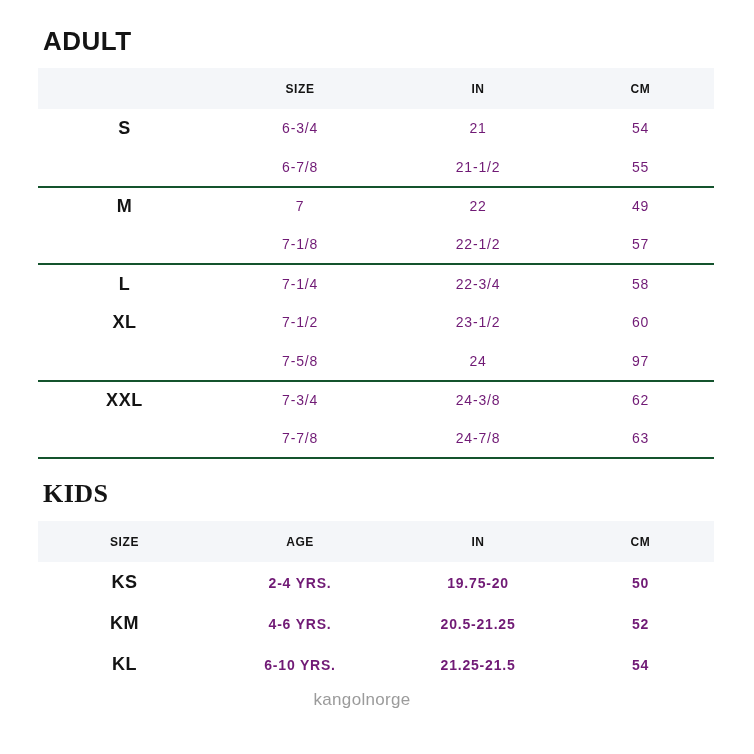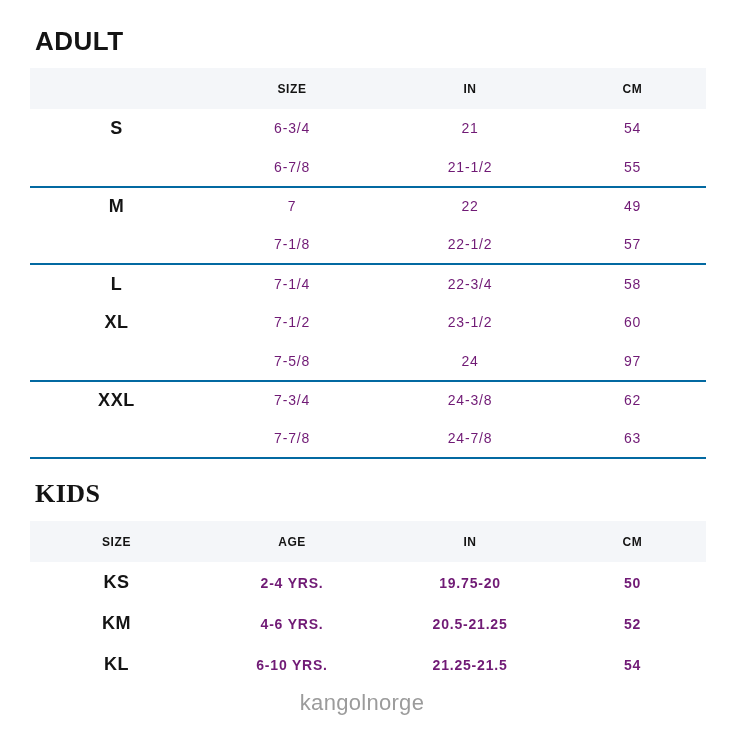--- a/index.html
+++ b/index.html
@@ -4,21 +4,21 @@
 <style>
   * { box-sizing: border-box; }
   html, body {
     margin: 0; padding: 0;
     width: 754px; height: 754px;
     background: #ffffff;
     font-family: "Liberation Sans", sans-serif;
     overflow: hidden;
   }
   .content {
-    padding: 28px 40px 0 30px;
+    padding: 28px 40px 0 38px;
   }
   .section-title {
     font-size: 26px;
     font-weight: 700;
     color: #141414;
     letter-spacing: 0.5px;
     margin: 0 0 13px 5px;
     line-height: 27px;
   }
   .kids-section { margin-top: 21px; }
@@ -55,27 +55,27 @@
   }
   .kids-table tbody td { height: 41px; font-weight: bold; }
   tbody td:first-child {
     font-family: "Liberation Sans", sans-serif;
     font-weight: 700;
     font-size: 18px;
     color: #141414;
     letter-spacing: 0.6px;
   }
   tr.group-end td {
-    border-bottom: 2px solid #0369a1;
+    border-bottom: 2px solid #14532d;
   }
   .footer {
     width: 724px;
     text-align: center;
     margin-top: 5px;
-    font-size: 22px;
+    font-size: 17px;
     color: #9b9b9b;
     letter-spacing: 0.3px;
   }
 </style>
 </head>
 <body>
 
 <div class="content">
 
   <section class="adult-section">

